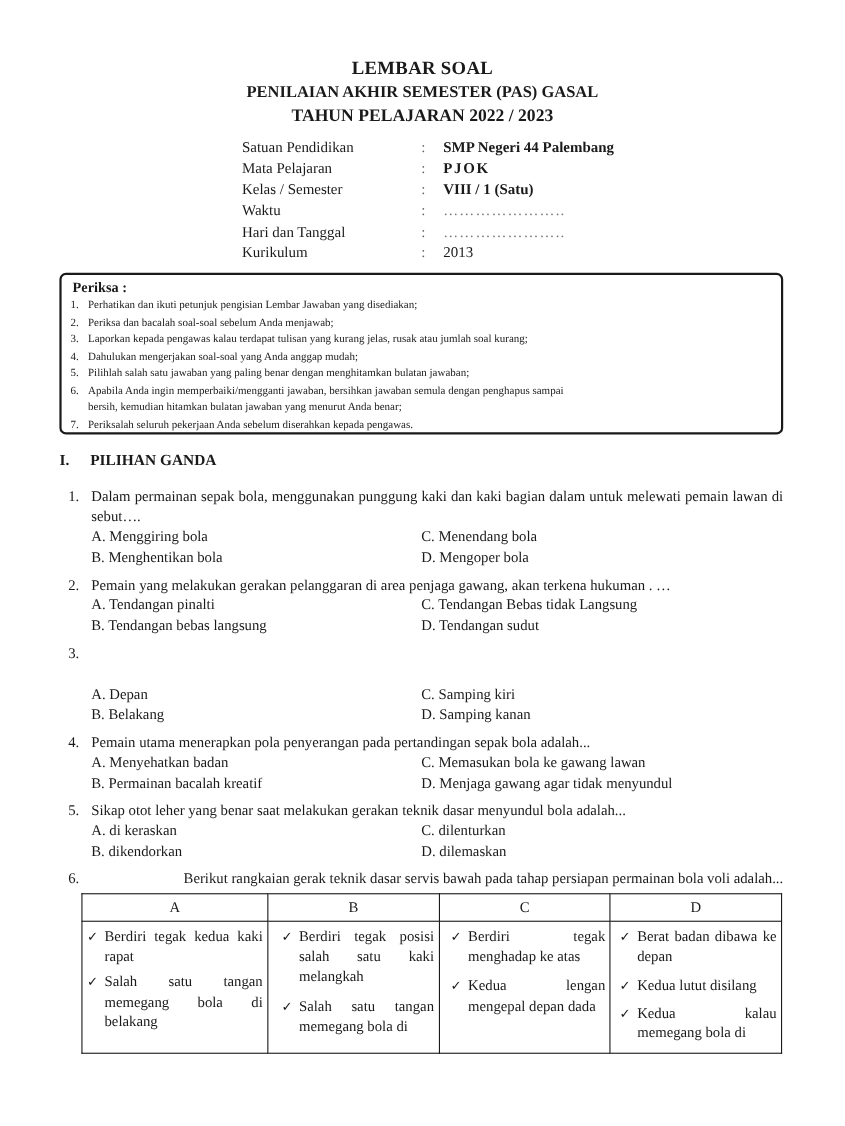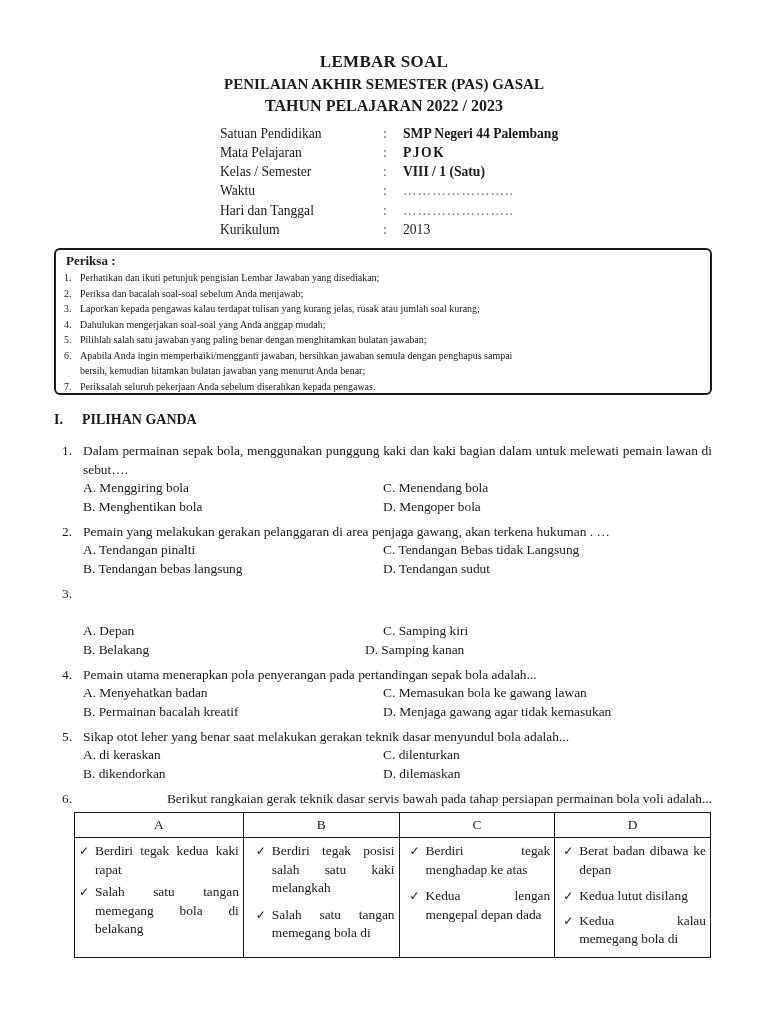--- a/index.html
+++ b/index.html
@@ -110,30 +110,30 @@
   <span class="opt" style="left:21px; top:37px">B. Tendangan bebas langsung</span>
   <span class="opt" style="left:321px; top:18px">C. Tendangan Bebas tidak Langsung</span>
   <span class="opt" style="left:321px; top:37px">D. Tendangan sudut</span>
 </div>
 
 <div class="abs q" style="top:585px; height:76px">
   <span class="q-num">3.</span>
   <span class="opt" style="left:21px; top:37px">A. Depan</span>
   <span class="opt" style="left:21px; top:56px">B. Belakang</span>
   <span class="opt" style="left:321px; top:37px">C. Samping kiri</span>
-  <span class="opt" style="left:303px; top:56px">D. Samping kanan</span>
+  <span class="opt" style="left:321px; top:56px">D. Samping kanan</span>
 </div>
 
 <div class="abs q" style="top:666px; height:57px">
   <span class="q-num">4.</span>
   <span class="q-text" style="text-align:left">Pemain utama menerapkan pola penyerangan pada pertandingan sepak bola adalah...</span>
   <span class="opt" style="left:21px; top:18px">A. Menyehatkan badan</span>
   <span class="opt" style="left:21px; top:37px">B. Permainan bacalah kreatif</span>
   <span class="opt" style="left:321px; top:18px">C. Memasukan bola ke gawang lawan</span>
-  <span class="opt" style="left:321px; top:37px">D. Menjaga gawang agar tidak kemasukan</span>
+  <span class="opt" style="left:321px; top:37px">D. Menjaga gawang agar tidak menyundul</span>
 </div>
 
 <div class="abs q" style="top:728px; height:57px">
   <span class="q-num">5.</span>
   <span class="q-text" style="text-align:left">Sikap otot leher yang benar saat melakukan gerakan teknik dasar menyundul bola adalah...</span>
   <span class="opt" style="left:21px; top:18px">A. di keraskan</span>
   <span class="opt" style="left:21px; top:37px">B. dikendorkan</span>
   <span class="opt" style="left:321px; top:18px">C. dilenturkan</span>
   <span class="opt" style="left:321px; top:37px">D. dilemaskan</span>
 </div>

